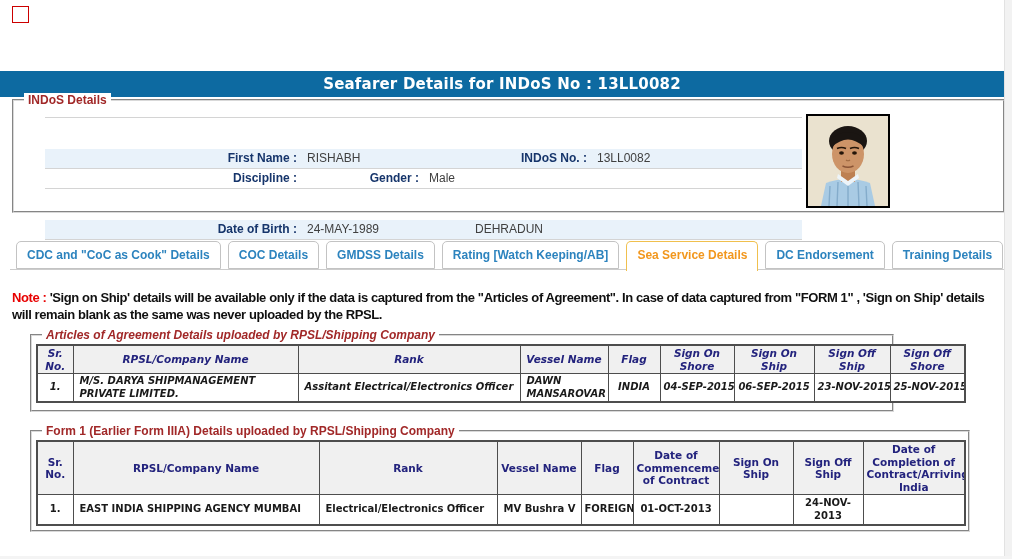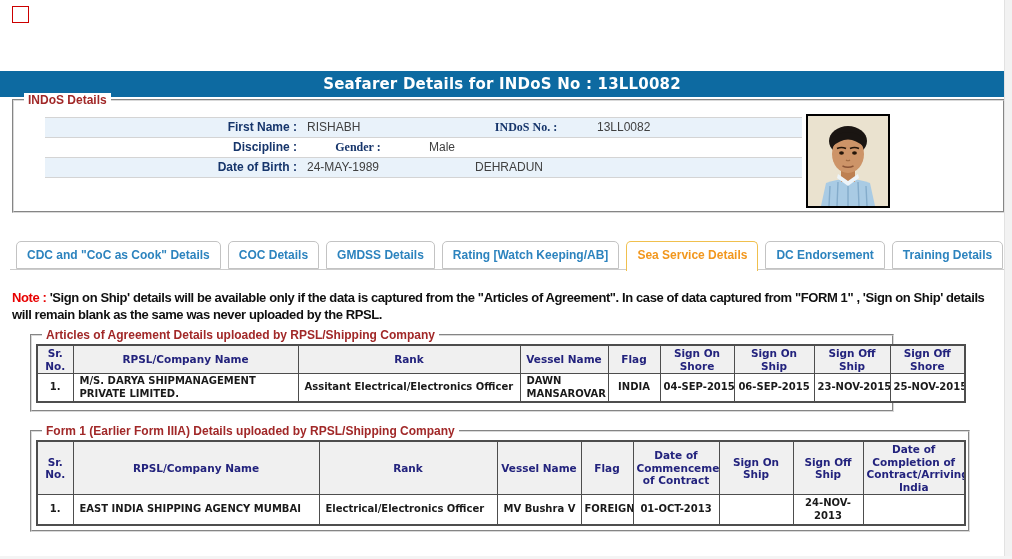--- a/index.html
+++ b/index.html
@@ -18,45 +18,45 @@
 
   
   .fs { position:absolute; border:2px groove #d9d9d9; background:#fff; }
   .fs-legend { position:absolute; top:-8px; left:10px; background:#fff; padding:0 4px;
     color:#A12828; font-weight:bold; font-size:12px; white-space:nowrap; }
 
   
   #fs-indos { left:12px; top:99px; width:993px; height:114px;padding-left:6px; }
   .indos-rows { position:absolute; left:31px; top:16px; width:757px; border-top:1px solid #d4d4d4; }
   .indos-row { display:flex; height:20px; line-height:19px; font-size:12px; border-bottom:1px solid #d4d4d4; }
-  .indos-row.alt { background:#E9F2FA; }
+  .indos-row.alt { background:#E9F2FA;margin-top:31px; }
   .r-l1 { width:252px; text-align:right; font-weight:bold; color:#16356B; }
   .r-v1 { width:168px; padding-left:10px; color:#404040; }
-  .r-l2 { width:122px; text-align:center; font-weight:bold; color:#16356B;font-family:Liberation Serif, serif; }
+  .r-l2 { width:122px; text-align:right; font-weight:bold; color:#16356B; }
   .r-v2 { flex:1; padding-left:10px; color:#404040; }
 
   .photo { position:absolute; left:792px; top:13px; width:84px; height:94px;
     border:2px solid #000; background:#EAE2CF; }
   .photo svg { display:block; width:100%; height:100%; }
 
   
   .tabs { position:absolute; left:16px; top:241px; display:flex; gap:7px; z-index:2; }
   .tab { height:28px; line-height:26px; padding:0 10px; background:#fff;
     border:1px solid #c3c3c3; border-radius:5px 5px 0 0; color:#2C83BE;
     font-weight:bold; font-size:12px; white-space:nowrap; cursor:pointer; }
   .tab.active { height:30px; border:1px solid #F0C04E; border-bottom:none; color:#F2971D; }
   .tabline { position:absolute; left:10px; top:269px; width:994px; height:1px; background:#cccccc; z-index:1; }
 
   
   .note { position:absolute; left:12px; top:290px; width:988px;
     font-size:13px; font-weight:bold; color:#101010; line-height:1.3; letter-spacing:-0.4px; }
   .note .red { color:#E80000; }
 
   
-  #fs-agree { left:30px; top:334px; width:864px; height:78px; }
+  #fs-agree { left:30px; top:334px; width:864px; height:78px;font-style:italic; }
   #fs-form1 { left:30px; top:430px; width:940px; height:102px; }
   table.dtable { border-collapse:collapse; table-layout:fixed; margin:8px 4px 4px 4px;
     width:928px; border:2px solid #4D4D4D;
     font-family:"DejaVu Sans", sans-serif; }
   table.dtable th, table.dtable td { border:1px solid #4D4D4D; vertical-align:middle;
     padding:1px 3px; overflow:hidden; }
   table.dtable th { background:#F0F0F0; color:#23237D; font-size:10.5px; font-weight:bold;
     text-align:center; line-height:1.2; }
   table.dtable td { background:#fff; color:#1A1A1A; font-size:10px; font-weight:bold; line-height:1.25; }
   table.dtable td.c { text-align:center; }

